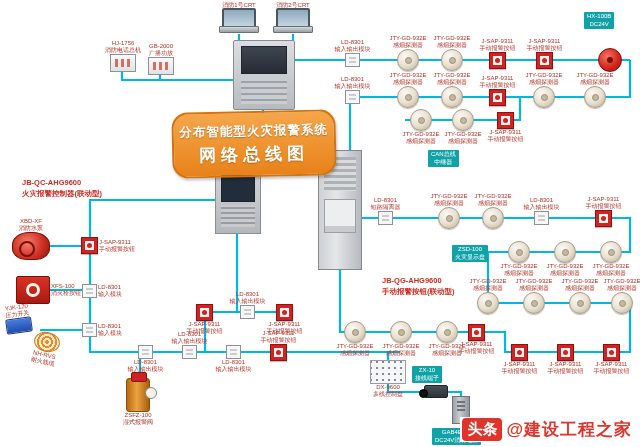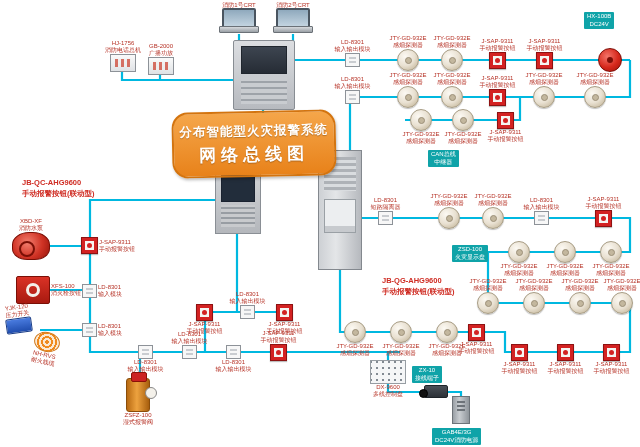--- a/index.html
+++ b/index.html
@@ -192,21 +192,21 @@
       </div>
       <div class="node t-cp" style="left: 497px; top: 112px;">
         <div class="lbl lp-bottom">J-SAP-9311
 手动报警按钮</div>
       </div>
       <div class="node t-caba" style="left: 215px; top: 166px;"></div>
       <div class="node t-cabb" style="left: 318px; top: 150px;"></div>
       <div class="node t-tag" style="left: 428px; top: 150px;">CAN总线
 中继器</div>
       <div class="node t-rlabel" style="left: 22px; top: 178px;">JB-QC-AHG9600
-手动报警按钮(联动型)</div>
+火灾报警控制器(联动型)</div>
       <div class="node t-rlabel" style="left: 382px; top: 276px;">JB-QG-AHG9600
 手动报警按钮(联动型)</div>
       <div class="node t-module" style="left: 378px; top: 211px;">
         <div class="lbl lp-top">LD-8301
 短路隔离器</div>
       </div>
       <div class="node t-det" style="left: 438px; top: 207px;">
         <div class="lbl lp-top">JTY-GD-932E
 感烟探测器</div>
       </div>
@@ -350,13 +350,17 @@
         <div class="lbl lp-bottom">ZSFZ-100
 湿式报警阀</div>
       </div>
     </div>
 
   <div id="titlebox">
     <div class="t1">分布智能型火灾报警系统</div>
     <div class="t2">网络总线图</div>
   </div>
 
+  <div id="watermark">
+    <span class="wm-brand">头条</span>
+    <span class="wm-handle">@建设工程之家</span>
+  </div>
 </div>
 
 </body></html>

